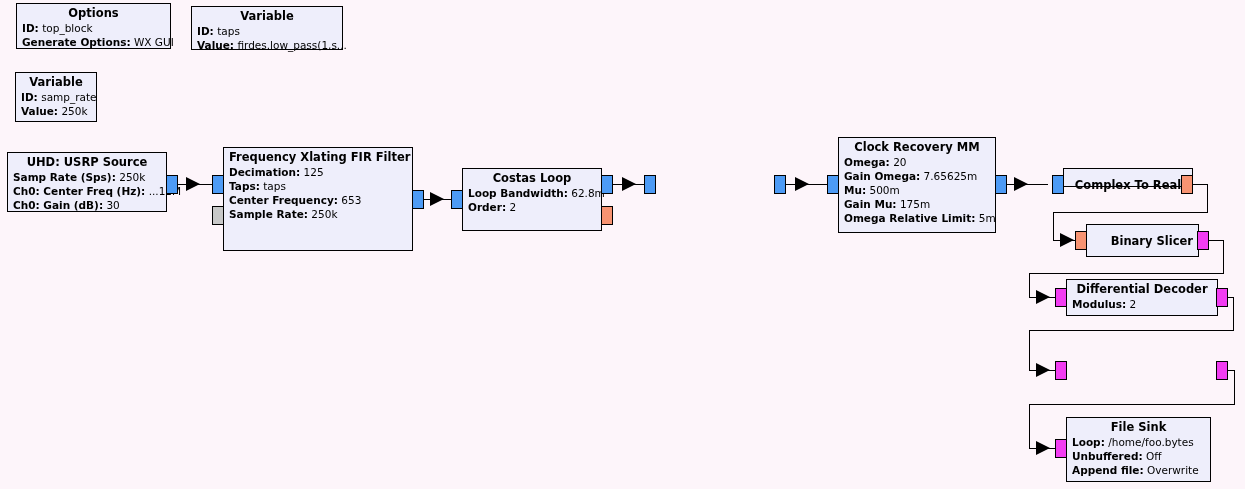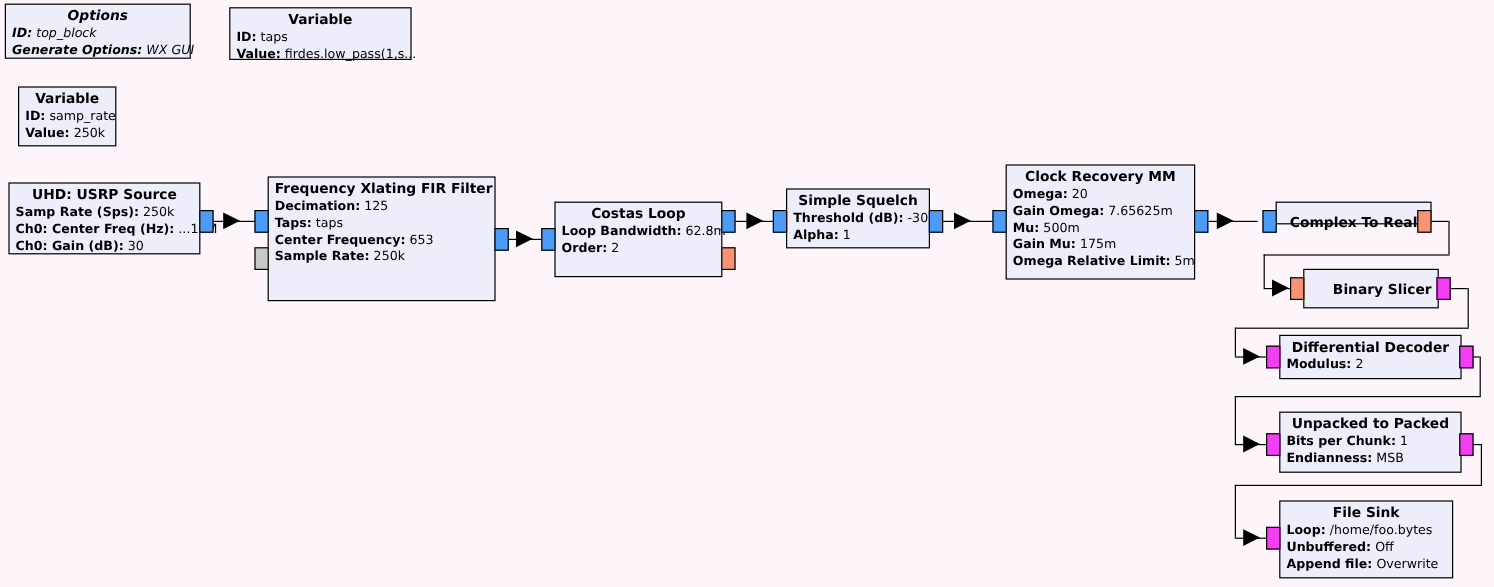--- a/index.html
+++ b/index.html
@@ -116,21 +116,21 @@
   <div class="wire wire-h" style="left:1029px; top:370px; width:26px;"></div>
   <div class="arrow" style="left:1036px; top:363px;"></div>
 
   <div class="wire wire-h" style="left:1220px; top:370px; width:14px;"></div>
   <div class="wire wire-v" style="left:1234px; top:370px; height:34px;"></div>
   <div class="wire wire-h" style="left:1029px; top:404px; width:206px;"></div>
   <div class="wire wire-v" style="left:1029px; top:404px; height:44px;"></div>
   <div class="wire wire-h" style="left:1029px; top:448px; width:26px;"></div>
   <div class="arrow" style="left:1036px; top:441px;"></div>
 
-  <div class="block" style="left:4px; top:3px; width:155px; height:46px;font-style:italic;">
+  <div class="block" style="left:16px; top:3px; width:155px; height:46px;">
     <div class="block-title">Options</div>
     <div class="block-param">
       <span class="k">ID:</span>
       <span class="v">top_block</span>
     </div>
     <div class="block-param">
       <span class="k">Generate Options:</span>
       <span class="v">WX GUI</span>
     </div>
   </div>
@@ -207,31 +207,20 @@
     </div>
     <div class="block-param">
       <span class="k">Order:</span>
       <span class="v">2</span>
     </div>
   </div>
   <div class="port port-complex" style="left:451px; top:190px; width:12px; height:19px;"></div>
   <div class="port port-complex" style="left:601px; top:175px; width:12px; height:19px;"></div>
   <div class="port port-float" style="left:601px; top:206px; width:12px; height:19px;"></div>
 
-  <div class="block" style="left:655px; top:157px; width:120px; height:50px;">
-    <div class="block-title">Simple Squelch</div>
-    <div class="block-param">
-      <span class="k">Threshold (dB):</span>
-      <span class="v">-30</span>
-    </div>
-    <div class="block-param">
-      <span class="k">Alpha:</span>
-      <span class="v">1</span>
-    </div>
-  </div>
   <div class="port port-complex" style="left:644px; top:175px; width:12px; height:19px;"></div>
   <div class="port port-complex" style="left:774px; top:175px; width:12px; height:19px;"></div>
 
   <div class="block" style="left:838px; top:137px; width:158px; height:96px;">
     <div class="block-title">Clock Recovery MM</div>
     <div class="block-param">
       <span class="k">Omega:</span>
       <span class="v">20</span>
     </div>
     <div class="block-param">
@@ -269,31 +258,20 @@
   <div class="block" style="left:1066px; top:279px; width:152px; height:37px;">
     <div class="block-title">Differential Decoder</div>
     <div class="block-param">
       <span class="k">Modulus:</span>
       <span class="v">2</span>
     </div>
   </div>
   <div class="port port-byte" style="left:1055px; top:288px; width:12px; height:19px;"></div>
   <div class="port port-byte" style="left:1216px; top:288px; width:12px; height:19px;"></div>
 
-  <div class="block" style="left:1066px; top:343px; width:152px; height:51px;">
-    <div class="block-title">Unpacked to Packed</div>
-    <div class="block-param">
-      <span class="k">Bits per Chunk:</span>
-      <span class="v">1</span>
-    </div>
-    <div class="block-param">
-      <span class="k">Endianness:</span>
-      <span class="v">MSB</span>
-    </div>
-  </div>
   <div class="port port-byte" style="left:1055px; top:361px; width:12px; height:19px;"></div>
   <div class="port port-byte" style="left:1216px; top:361px; width:12px; height:19px;"></div>
 
   <div class="block" style="left:1066px; top:417px; width:145px; height:65px;">
     <div class="block-title">File Sink</div>
     <div class="block-param">
       <span class="k">Loop:</span>
       <span class="v">/home/foo.bytes</span>
     </div>
     <div class="block-param">

